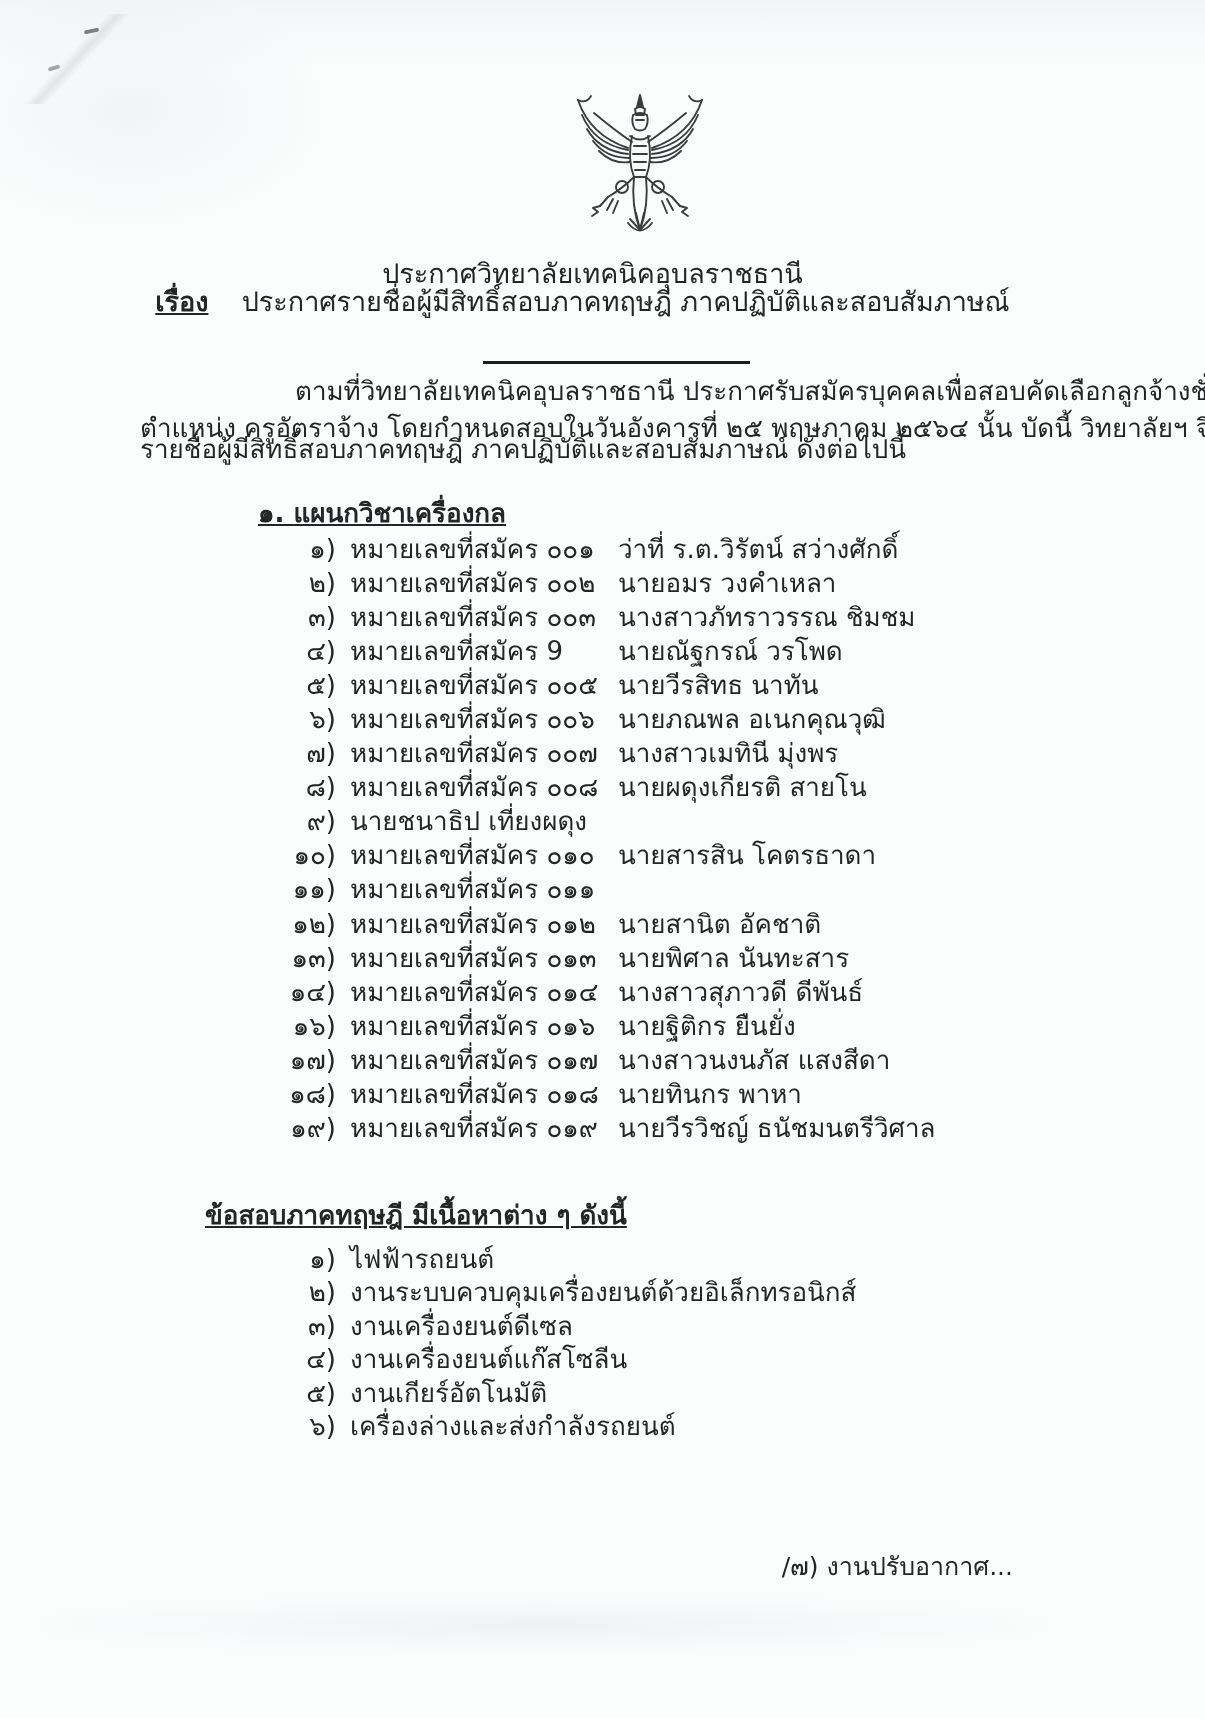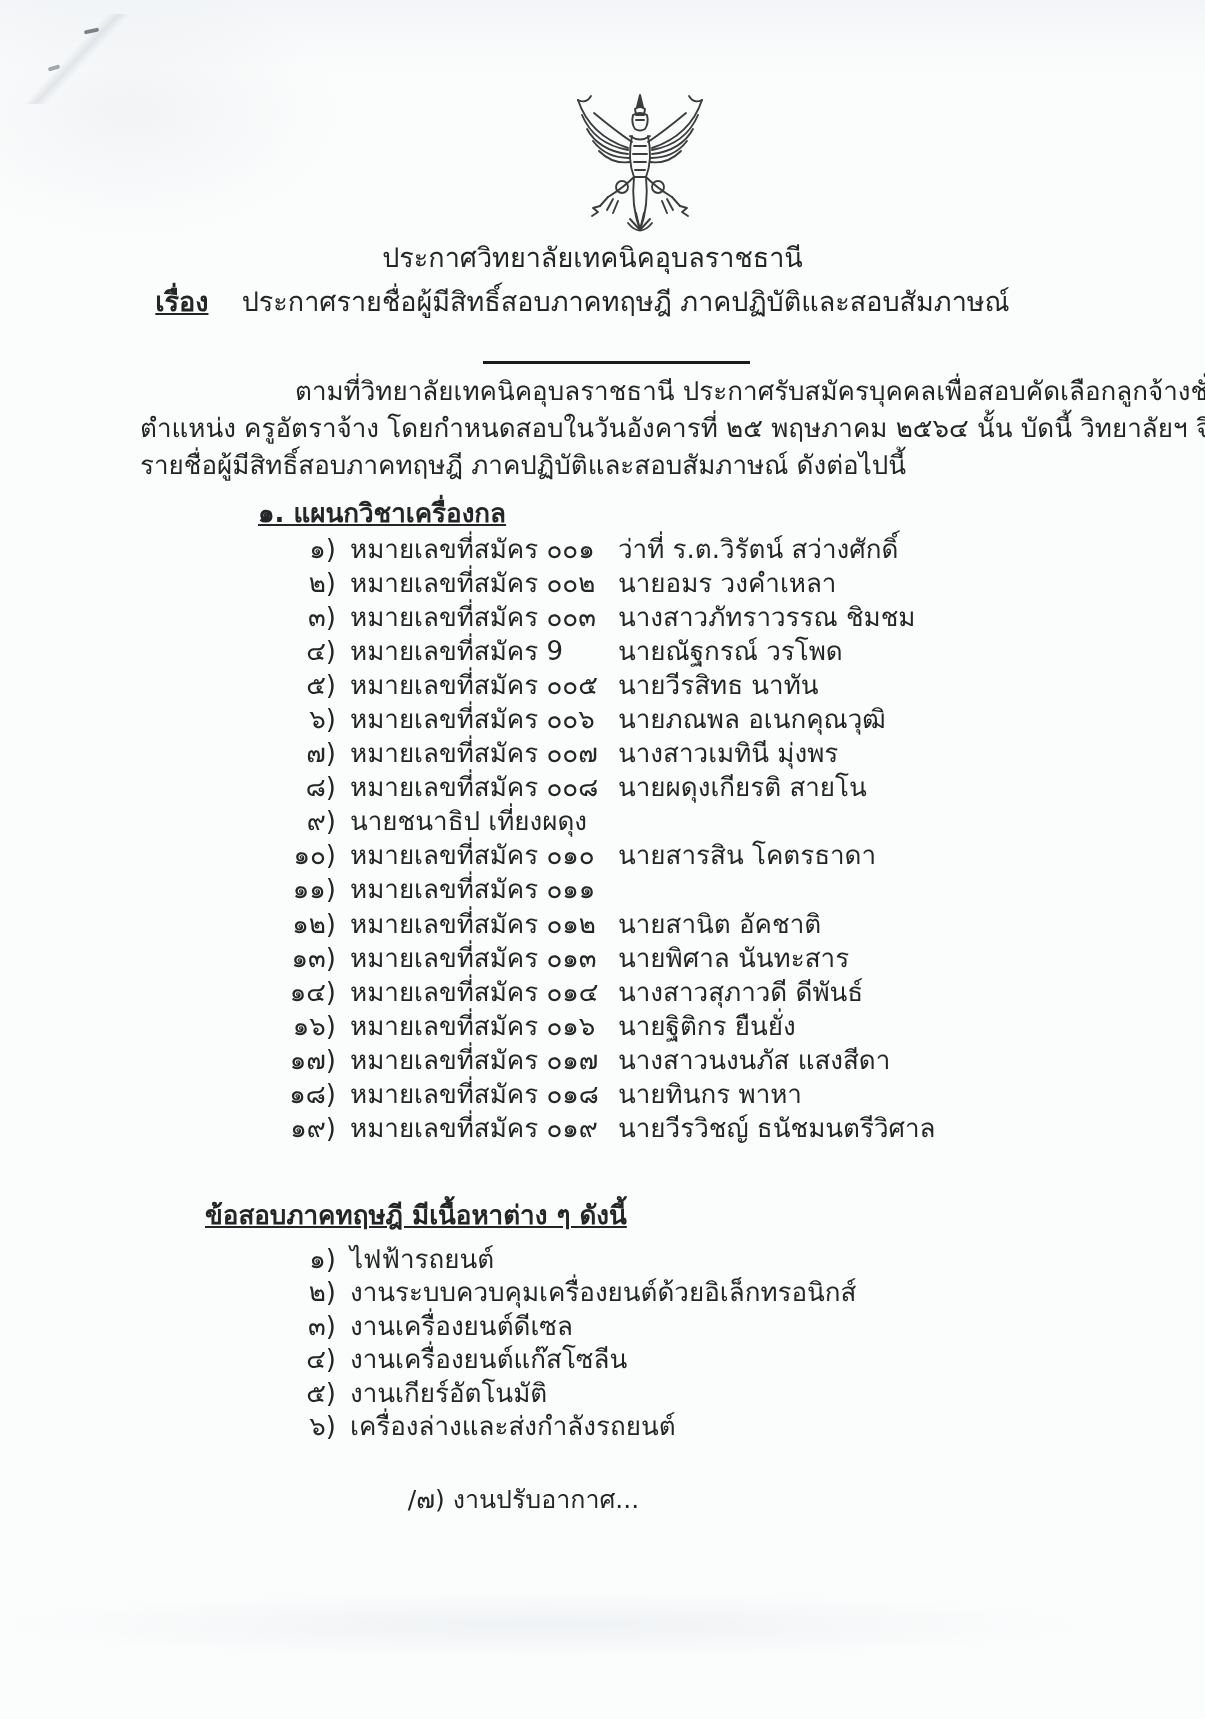--- a/index.html
+++ b/index.html
@@ -32,21 +32,21 @@
   
   .list{position:absolute;left:278px;}
   #applicants{top:528px;width:760px;}
   #topics{top:1238px;width:800px;}
   .row{display:flex;align-items:flex-start;height:34.05px;font-size:26px;}
   .trow{height:33.4px;}
   .num{width:72px;text-align:right;padding-right:14px;box-sizing:border-box;flex:0 0 auto;}
   .mid{width:268px;flex:0 0 auto;}
   .name{flex:1 1 auto;}
   .topic{flex:1 1 auto;}
-  .footer-note{position:absolute;top:1479px;left:0;width:1013px;text-align:center;font-size:25px;margin-left:17px;}
+  .footer-note{position:absolute;top:1546px;left:0;width:1013px;text-align:right;font-size:25px;}
 </style>
 </head>
 <body>
 
 <div class="page">
 
   <div class="crease"></div>
   <div class="staple-a"></div>
   <div class="staple-b"></div>
 
@@ -78,33 +78,33 @@
         <path d="M72 50 C60 42 46 31 34 21"></path>
         <path d="M74 85 C66 93 58 99 48 105"></path>
         <path d="M48 105 L40 114 M53 107 L47 118 M58 109 L53 121"></path>
         <path d="M40 114 L33 116 L38 120 L32 124"></path>
         <circle cx="62" cy="95" r="6"></circle>
       </g>
       <use href="#garuda-half" transform="translate(160,0) scale(-1,1)"></use>
     </g>
   </svg>
 
-  <div class="abs centered t" style="top:236px;margin-left:20px;">ประกาศวิทยาลัยเทคนิคอุบลราชธานี</div>
+  <div class="abs centered t" style="top:252px;margin-left:20px;">ประกาศวิทยาลัยเทคนิคอุบลราชธานี</div>
 
   <div class="abs centered t" style="top:280px;">
     <span class="bold">เรื่อง</span>
     <span style="display:inline-block;width:16px;"></span>
     <span>ประกาศรายชื่อผู้มีสิทธิ์สอบภาคทฤษฎี ภาคปฏิบัติและสอบสัมภาษณ์</span>
   </div>
 
   <div class="divider"></div>
 
   <div class="abs b" style="left:295px;top:370px;">ตามที่วิทยาลัยเทคนิคอุบลราชธานี ประกาศรับสมัครบุคคลเพื่อสอบคัดเลือกลูกจ้างชั่วคราว</div>
   <div class="abs b" style="left:140px;top:407px;">ตำแหน่ง ครูอัตราจ้าง โดยกำหนดสอบในวันอังคารที่ ๒๕ พฤษภาคม ๒๕๖๔ นั้น บัดนี้ วิทยาลัยฯ จึงประกาศ</div>
-  <div class="abs b" style="left:140px;top:444px;">รายชื่อผู้มีสิทธิ์สอบภาคทฤษฎี ภาคปฏิบัติและสอบสัมภาษณ์ ดังต่อไปนี้</div>
+  <div class="abs b" style="left:140px;top:428px;">รายชื่อผู้มีสิทธิ์สอบภาคทฤษฎี ภาคปฏิบัติและสอบสัมภาษณ์ ดังต่อไปนี้</div>
 
   <div class="abs b bold" style="left:258px;top:492px;">๑.  แผนกวิชาเครื่องกล</div>
 
   <div class="list" id="applicants">
       <div class="row">
         <span class="num">๑)</span>
         <span class="mid"><span>หมายเลขที่สมัคร</span> <span>๐๐๑</span></span>
         <span class="name">ว่าที่ ร.ต.วิรัตน์  สว่างศักดิ์</span>
       </div>
       <div class="row">

